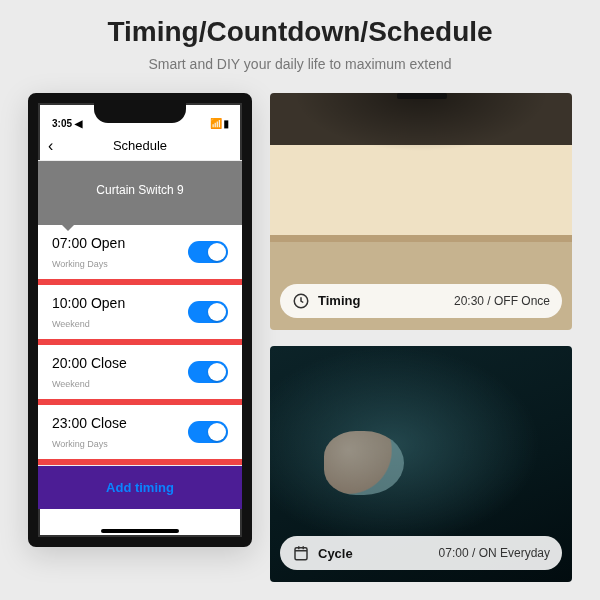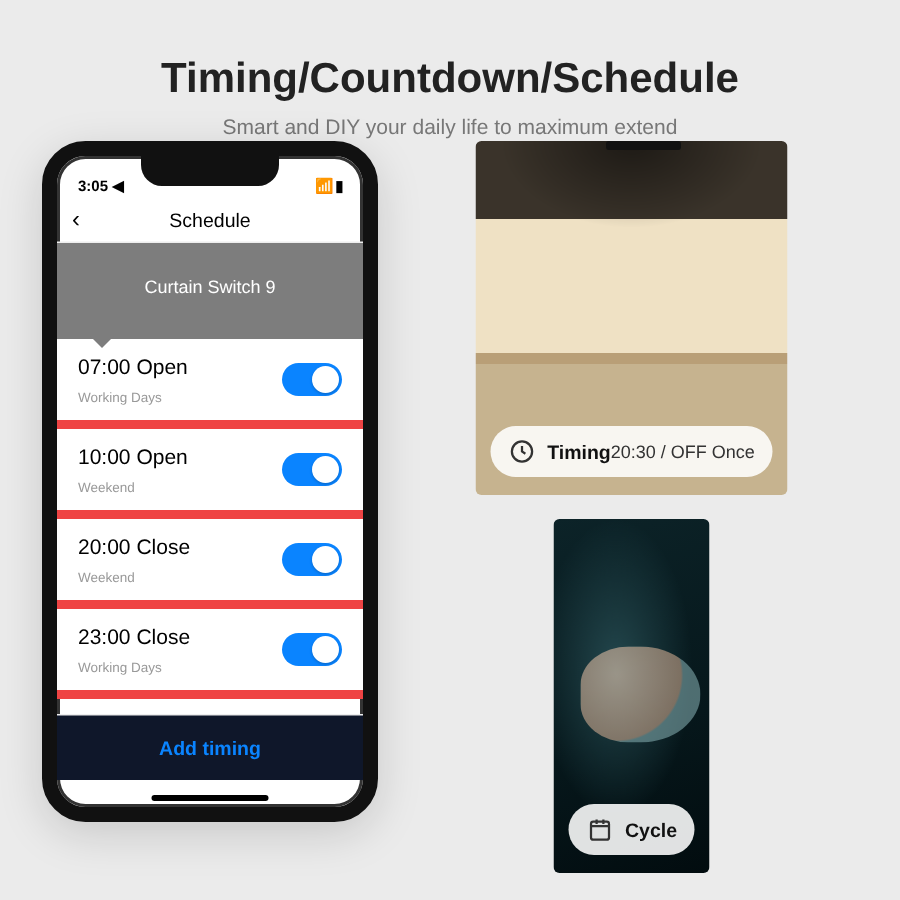--- a/index.html
+++ b/index.html
@@ -9,38 +9,38 @@
     background: #ebebeb;
     font-family: -apple-system, BlinkMacSystemFont, "Segoe UI", Arial, sans-serif;
     overflow: hidden;
   }
   .page { width: 100%; height: 100%; display: flex; flex-direction: column; }
   .headline {
     font-size: 28px;
     font-weight: 700;
     color: #222;
     text-align: center;
-    margin-top: 36px;
+    margin-top: 16px;
   }
   .subhead {
     font-size: 14px;
     color: #777;
     text-align: center;
     margin-top: 8px;
-    margin-bottom: 2px;
+    margin-bottom: 21px;
   }
   .cols { display: flex; gap: 18px; padding: 0 28px 18px 28px; flex: 1; }
   .left { flex: 0 0 224px; display: flex; align-items: flex-start; }
-  .right { flex: 1; display: flex; flex-direction: column; gap: 16px; align-items: center; }
+  .right { flex: 1; display: flex; flex-direction: column; gap: 16px; }
 
   
   .phone {
     width: 224px; height: 454px;
     background: #fff;
-    border-radius: 29px;
+    border-radius: 8px;
     border: 10px solid #111;
     box-shadow:
       inset 0 0 0 2px #333,
       0 8px 30px rgba(0,0,0,.15);
     position: relative;
     overflow: hidden;
   }
   .notch {
     position: absolute;
     top: -2px; left: 50%; transform: translateX(-50%);
@@ -94,22 +94,22 @@
   .toggle::after {
     content: ""; position: absolute; right: 2px; top: 2px;
     width: 18px; height: 18px; border-radius: 50%; background: #fff;
     box-shadow: 0 1px 2px rgba(0,0,0,.2);
   }
   .add-timing {
     text-align: center; color: #0a84ff;
     font-size: 13px; font-weight: 600;
     padding: 14px 0;
     border-top: 1px solid #eee;
-    position: absolute; bottom: 18px; left: 0; right: 0;
-    background: #0f172a;
+    position: absolute; bottom: 28px; left: 0; right: 0;
+    background: #4c1d95;
   }
   .home-indicator {
     position: absolute; bottom: 4px; left: 50%; transform: translateX(-50%);
     width: 78px; height: 4px; border-radius: 3px; background: #000;
   }
 
   
   .panel {
     flex: 1; position: relative; border-radius: 4px; overflow: hidden;
     display: flex; align-items: flex-end;
@@ -244,17 +244,18 @@
       <div class="panel">
         <div class="scene scene-sleep">
           <div class="baby"></div>
         </div>
         <div class="pill">
           <svg class="icon" viewBox="0 0 24 24" fill="none" stroke="currentColor" stroke-width="2">
               <rect x="4" y="5" width="16" height="16" rx="2"></rect>
               <path d="M4 9h16M9 3v4M15 3v4"></path>
             </svg>
           <span class="label">Cycle</span>
+          <span class="value">07:00 / ON Everyday</span>
         </div>
       </div>
     </div>
   </div>
 </div>
 
 </body></html>

